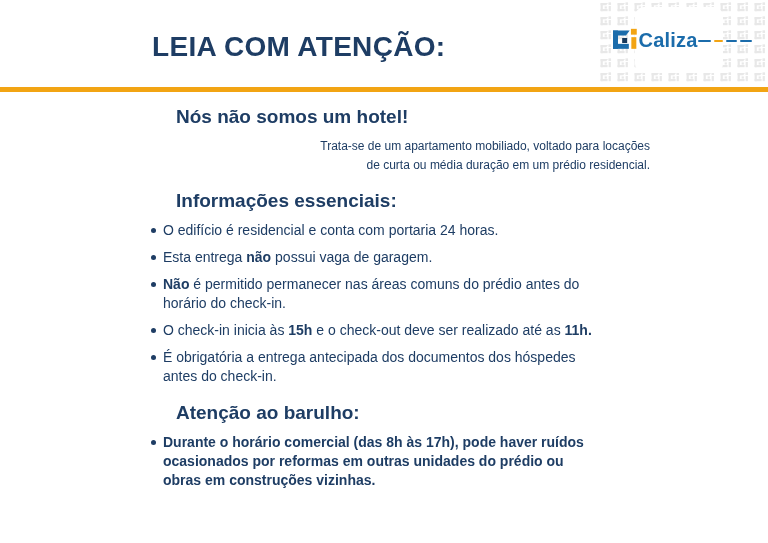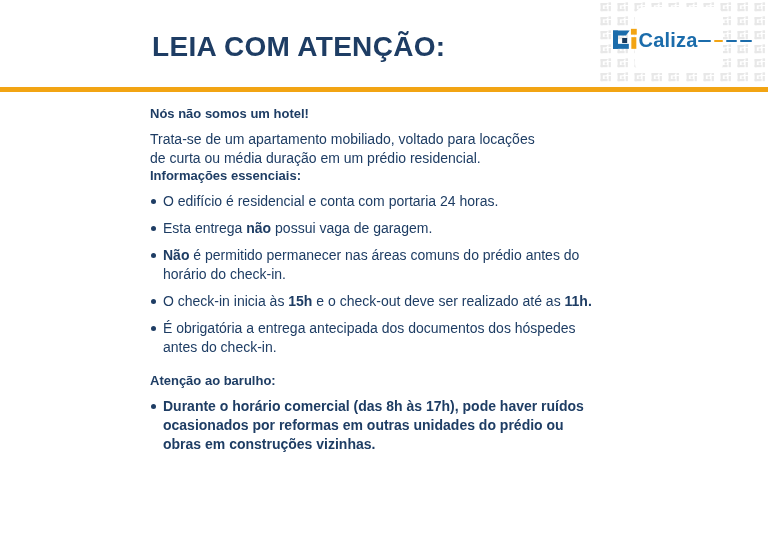--- a/index.html
+++ b/index.html
@@ -32,23 +32,23 @@
   .logo-word {
     font-size:20px; font-weight:700; line-height:1.05;
     color:var(--logo-blue,#1b6cab); letter-spacing:0.2px;
   }
   .logo-tagline { display:flex; gap:3px; margin-top:2px; }
   .logo-tagline i { display:block; height:2px; border-radius:1px; background:var(--logo-blue,#1b6cab); }
   .logo-tagline i.t1{ width:13px; } .logo-tagline i.t2{ width:9px; background:var(--orange,#f2a413);}
   .logo-tagline i.t3{ width:11px; } .logo-tagline i.t4{ width:12px; }
   .accent-bar { height:5px; width:100%; background:var(--orange,#f2a413); }
   .main { padding:14px 60px 0 150px; max-width:710px; }
-  .sec-heading { font-size:13px; font-weight:700; color:var(--navy,#1e3d64); margin-bottom:9px; }
+  .sec-heading { font-size:19px; font-weight:700; color:var(--navy,#1e3d64); margin-bottom:9px;margin-left:26px; }
   .intro-text {
-    font-size:14px; line-height:19px; white-space:pre-line;
+    font-size:12px; line-height:19px; margin-bottom:15px; white-space:pre-line;text-align:right;
   }
   ul.rules { list-style:none; margin:0 0 8px 0; }
   ul.rules li {
     position:relative; padding-left:13px; margin-bottom:8px;
     font-size:14px; line-height:19px; white-space:pre-line;
   }
   ul.rules li::before {
     content:""; position:absolute; left:1px; top:7px; width:5px; height:5px;
     border-radius:50%; background:var(--navy,#1e3d64);
   }

